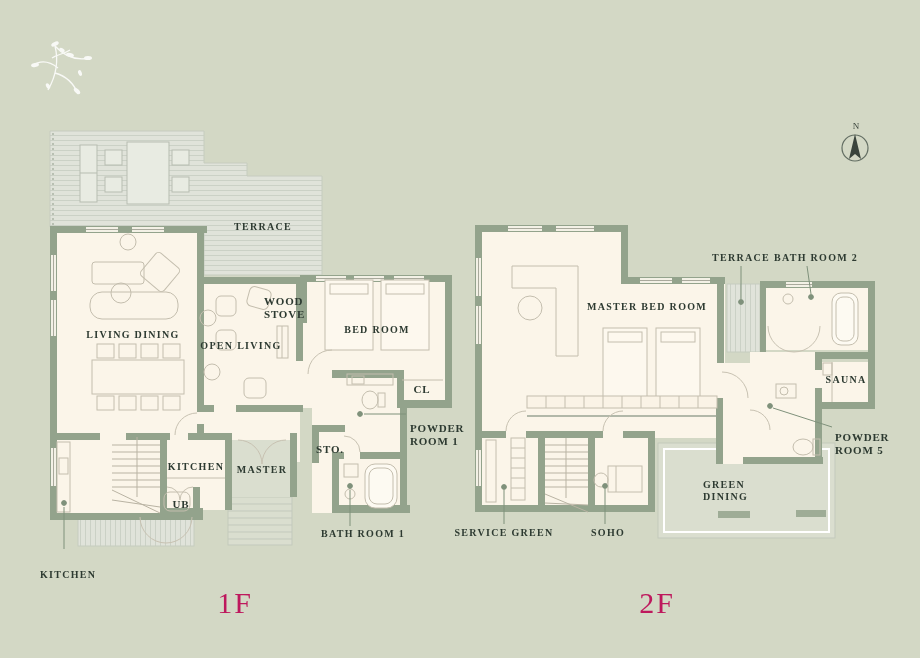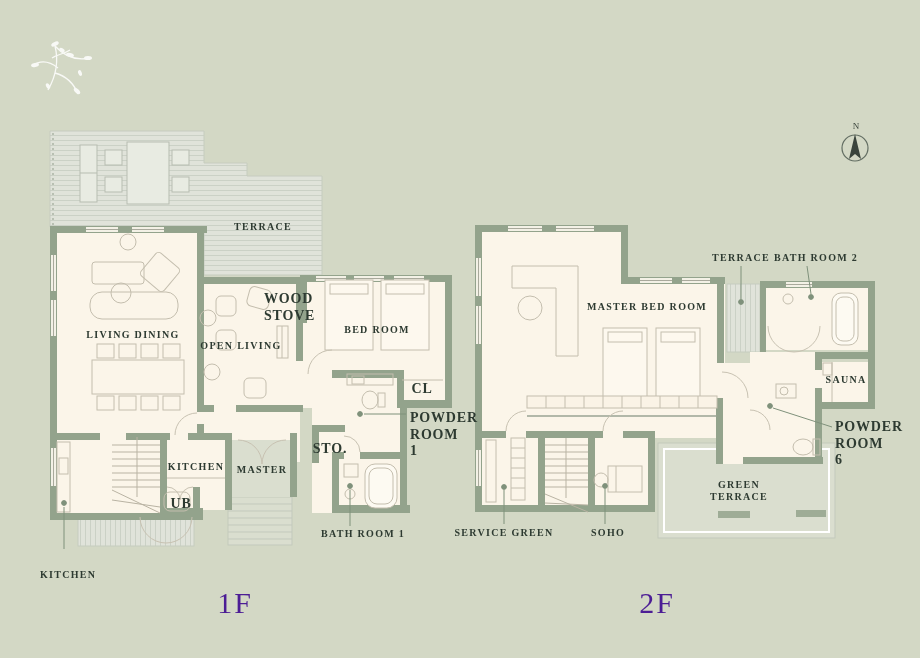--- a/index.html
+++ b/index.html
@@ -11,34 +11,33 @@
   .stage svg{position:absolute;left:0;top:0;}
   .lbl{
     position:absolute;
     font-family:"Liberation Serif",serif;
     font-weight:700;
     font-size:10px;
     letter-spacing:1.3px;
     color:#2d3a31;
     white-space:nowrap;
     line-height:1.18;
-    text-align:center;
     transform:translate(-50%,-50%);
     z-index:5;
   }
-  .lbl.sm{font-size:14px;letter-spacing:0.8px;}
+  .lbl.sm{font-size:11px;letter-spacing:0.8px;}
   .lbl.wrap{white-space:normal;}
   .lbl.la{transform:translate(0,-50%);text-align:left;margin-top:15px;}
   .title{
     position:absolute;
     font-family:"Liberation Serif",serif;
     font-weight:400;
     font-size:30px;
     letter-spacing:2px;
-    color:#4c1d95;
+    color:#be185d;
     transform:translate(-50%,-50%);
     z-index:5;
   }
   .north{
     position:absolute;
     font-family:"Liberation Serif",serif;
     font-size:9px;
     font-weight:400;
     color:#3a443c;
     transform:translate(-50%,-50%);
@@ -446,21 +445,21 @@
 <div class="lbl" style="left:262px;top:470px">MASTER</div>
 <div class="lbl sm" style="left:181px;top:504px">UB</div>
 <div class="lbl" style="left:363px;top:534px">BATH ROOM 1</div>
 <div class="lbl la" style="left:40px;top:560px">KITCHEN</div>
 <div class="title" style="left:235px;top:603px">1F</div>
 
 <div class="lbl" style="left:741px;top:258px">TERRACE</div>
 <div class="lbl" style="left:816px;top:258px">BATH ROOM 2</div>
 <div class="lbl" style="left:647px;top:307px">MASTER BED ROOM</div>
 <div class="lbl" style="left:846px;top:380px">SAUNA</div>
-<div class="lbl sm wrap la" style="left:835px;top:429px;width:50px">POWDER ROOM 6</div>
-<div class="lbl wrap" style="left:739px;top:491px;width:72px">GREEN TERRACE</div>
+<div class="lbl sm wrap la" style="left:835px;top:429px;width:50px">POWDER ROOM 5</div>
+<div class="lbl wrap" style="left:739px;top:491px;width:72px">GREEN DINING</div>
 <div class="lbl" style="left:504px;top:533px">SERVICE GREEN</div>
 <div class="lbl" style="left:608px;top:533px">SOHO</div>
 <div class="title" style="left:657px;top:603px">2F</div>
 
 <div class="north" style="left:856px;top:126px">N</div>
 
 </div>
 
 </body></html>

